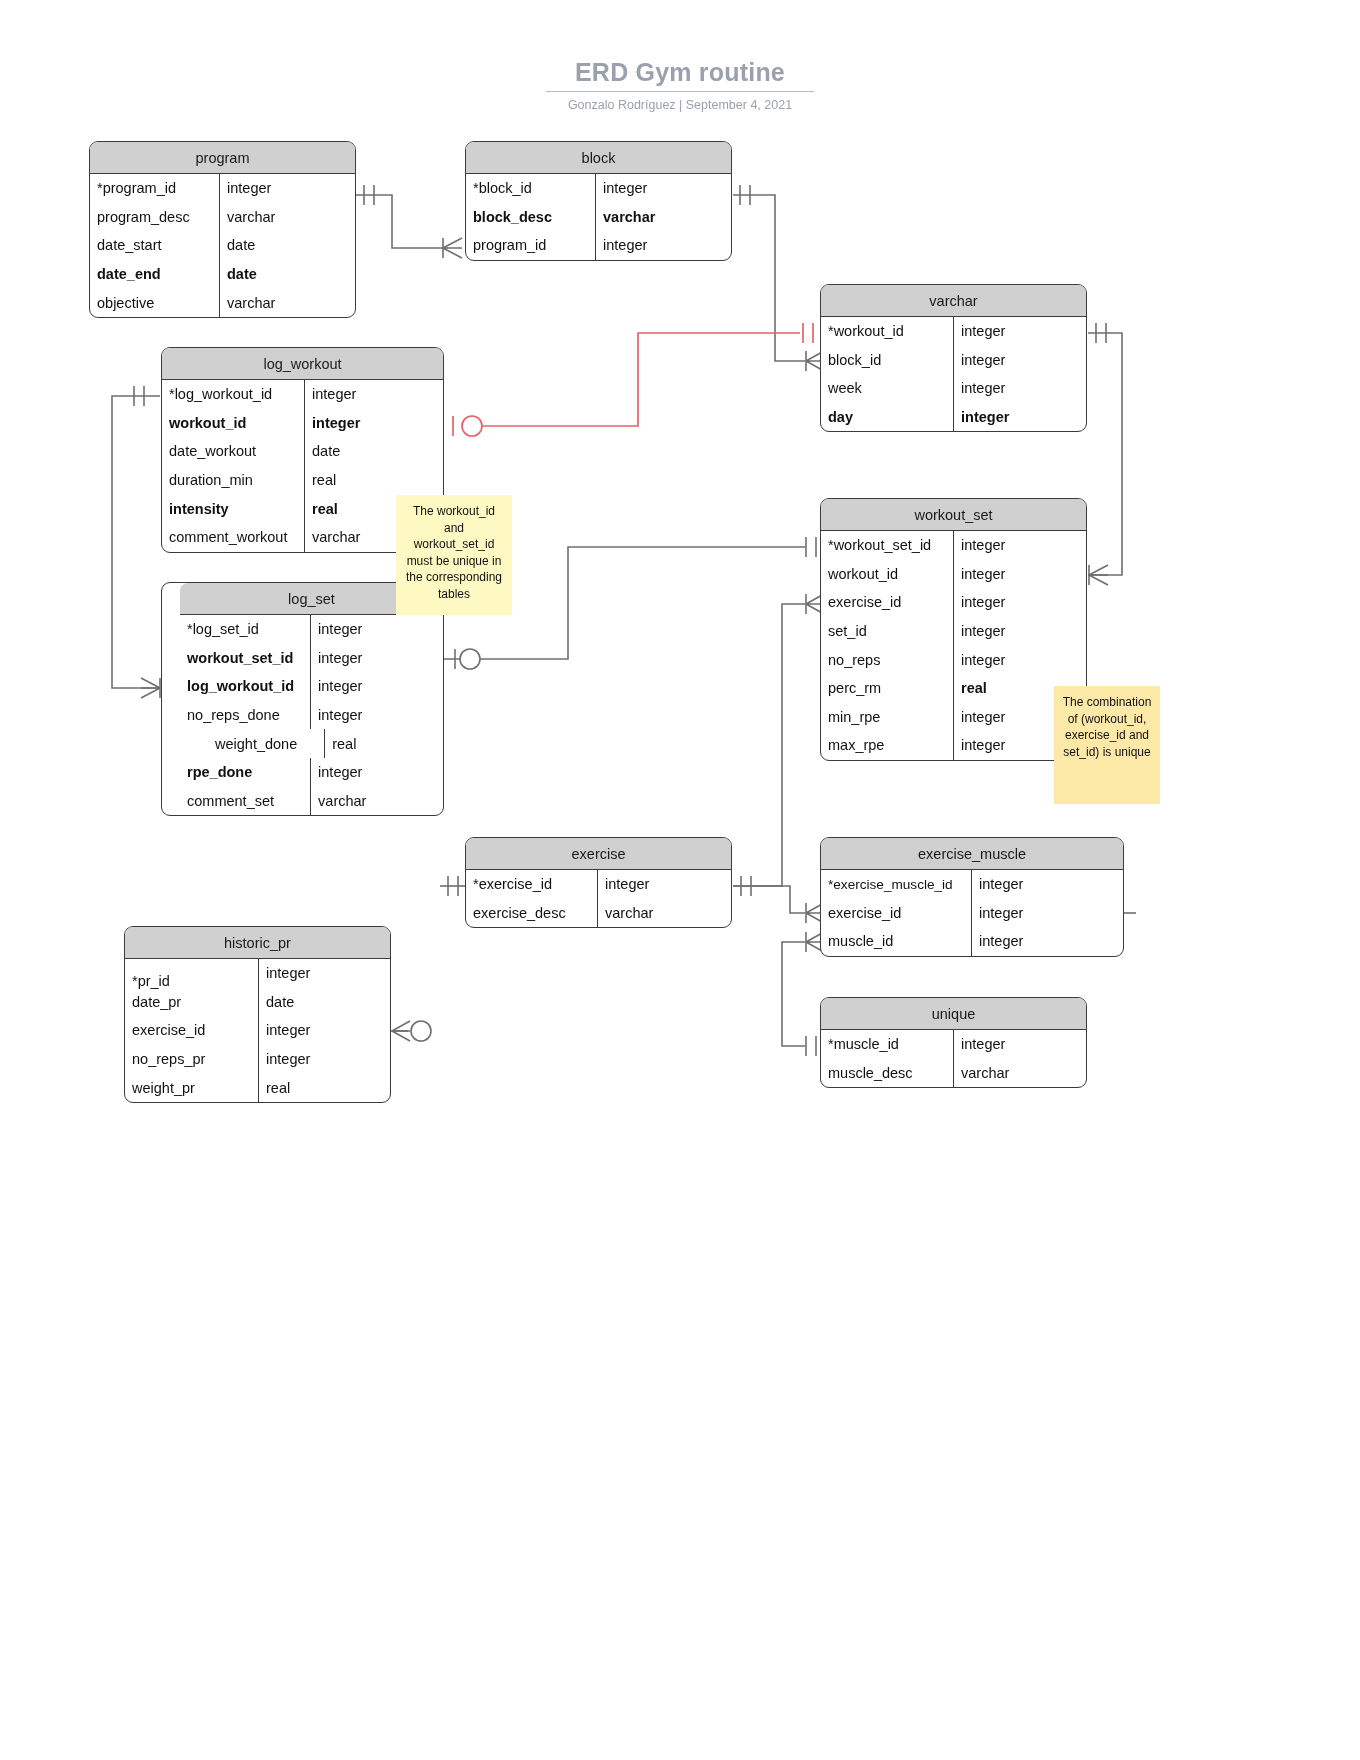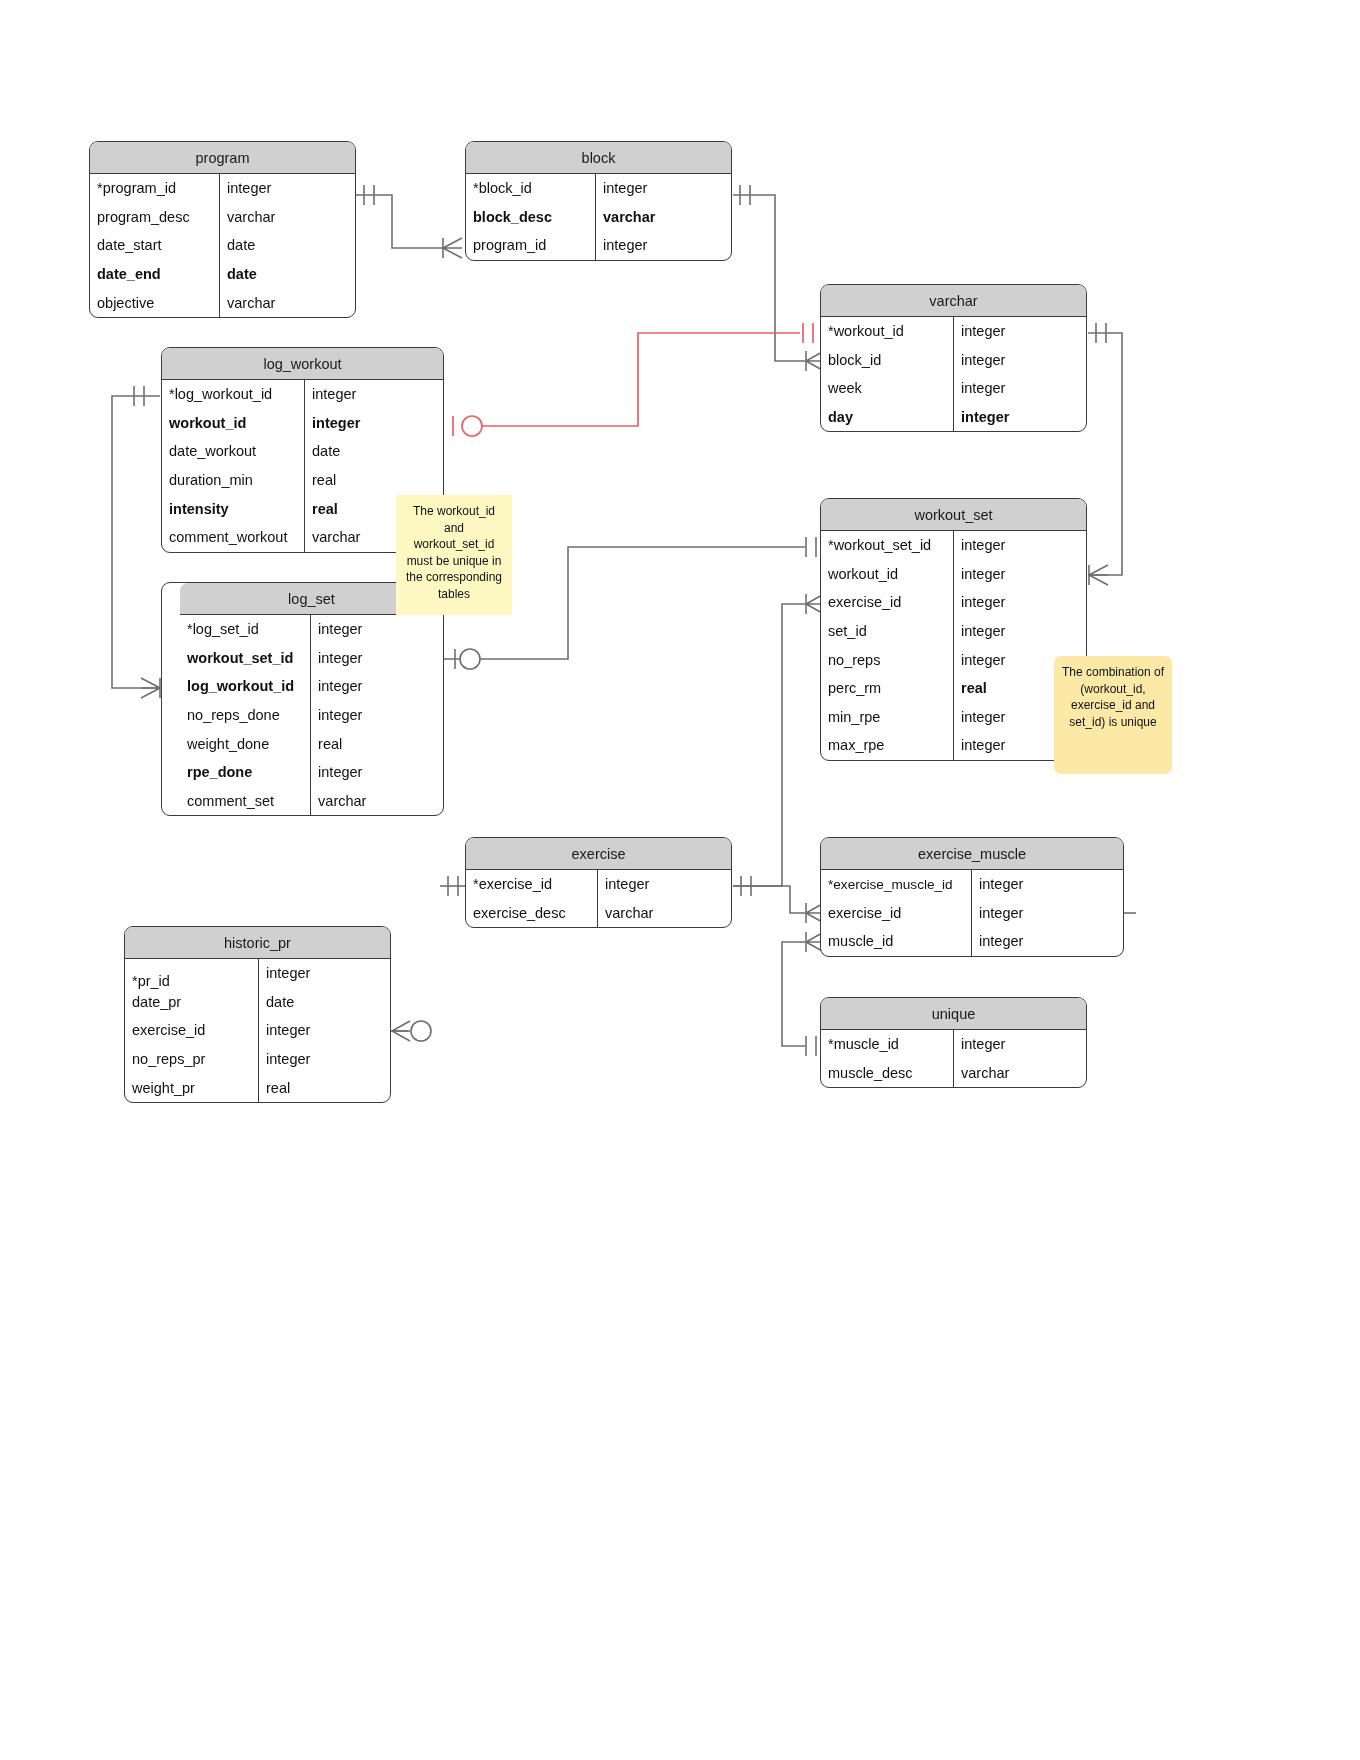--- a/index.html
+++ b/index.html
@@ -43,20 +43,25 @@
     line-height:16.5px; padding:8px 6px;
   }
   .note.n1 { background:#fef9c3;margin-top:12px; }
   .note.n2 { background:#fce9a8; }
 </style>
 </head>
 <body>
 
 <div id="canvas">
 
+  <div class="title-wrap">
+    <div class="doc-title">ERD Gym routine</div>
+    <div class="title-rule"></div>
+    <div class="doc-sub">Gonzalo Rodríguez  |  September 4, 2021</div>
+  </div>
 
   <svg class="links" viewBox="0 0 1360 1760">
     <g fill="none" stroke="#6f6f6f" stroke-width="1.6">
 
       <path d="M356,195 L392,195 L392,248 L418,248 L444,248"></path>
 
       <path d="M733,195 L775,195 L775,361 L805,361"></path>
 
       <path d="M1088,333 L1122,333 L1122,575 L1088,575"></path>
 
@@ -241,21 +246,21 @@
     </div>
     <div class="erow">
       <div class="ecol-a bold" style="width:139px;">log_workout_id</div>
       <div class="ecol-b" style="width:142px;">integer</div>
     </div>
     <div class="erow">
       <div class="ecol-a" style="width:139px;">no_reps_done</div>
       <div class="ecol-b" style="width:142px;">integer</div>
     </div>
     <div class="erow">
-      <div class="ecol-a" style="width:139px;">weight_done</div>
+      <div class="ecol-a" style="width:139px;margin-left:28px;">weight_done</div>
       <div class="ecol-b" style="width:142px;">real</div>
     </div>
     <div class="erow">
       <div class="ecol-a bold" style="width:139px;">rpe_done</div>
       <div class="ecol-b" style="width:142px;">integer</div>
     </div>
     <div class="erow">
       <div class="ecol-a" style="width:139px;">comment_set</div>
       <div class="ecol-b" style="width:142px;">varchar</div>
     </div>
@@ -356,15 +361,15 @@
       <div class="ecol-b" style="width:132px;">integer</div>
     </div>
     <div class="erow">
       <div class="ecol-a" style="width:133px;">weight_pr</div>
       <div class="ecol-b" style="width:132px;">real</div>
     </div>
   </div>
 
   <div class="note n1" style="left:396px; top:483px; width:116px; height:120px;">The workout_id and workout_set_id must be unique in the corresponding tables</div>
 
-  <div class="note n2" style="left:1054px; top:656px; width:118px; height:118px;border-radius:7px;">The combination of (workout_id, exercise_id and set_id) is unique</div>
+  <div class="note n2" style="left:1054px; top:686px; width:106px; height:118px;">The combination of (workout_id, exercise_id and set_id) is unique</div>
 
 </div>
 
 </body></html>

